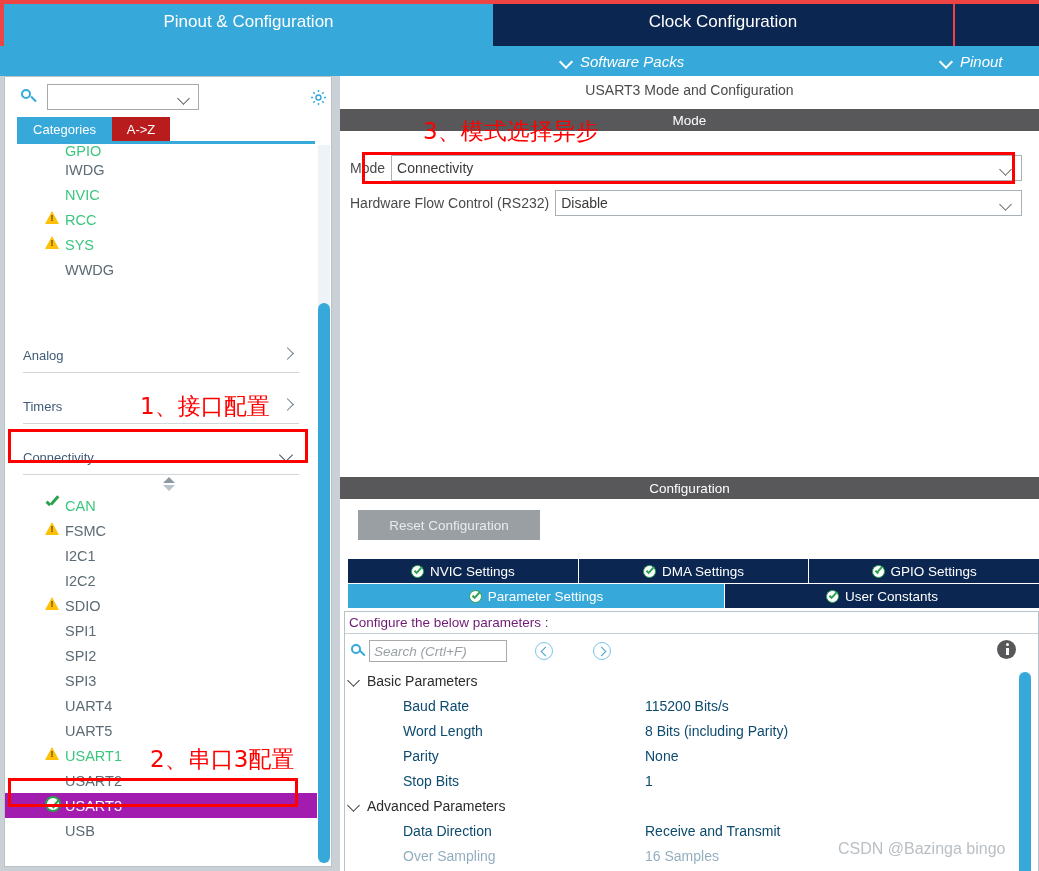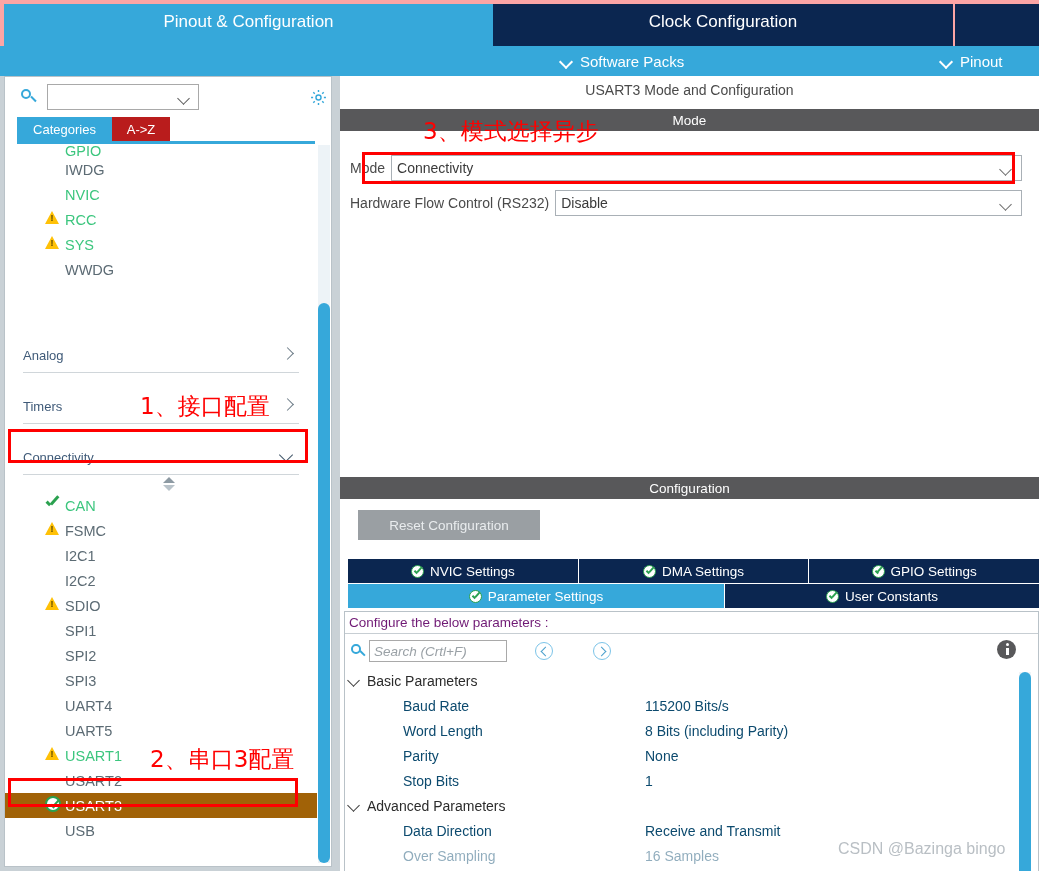--- a/index.html
+++ b/index.html
@@ -8,31 +8,31 @@
     background:#ffffff;
     font-family:"Liberation Sans","DejaVu Sans",sans-serif;
     font-size:13px;
     color:#4a4a4a;
     overflow:hidden;
     position:relative;
   }
   .root{position:relative;width:1039px;height:871px;background:#c9d1d6;}
 
   
-  .topbar{position:absolute;left:0;top:0;width:1039px;height:46px;background:#fca5a5;}
+  .topbar{position:absolute;left:0;top:0;width:1039px;height:46px;background:#ef4444;}
   .maintab{position:absolute;top:4px;height:42px;display:flex;align-items:flex-start;
            justify-content:center;color:#ffffff;font-size:17px;padding-top:8px;box-sizing:border-box;}
   .maintab.sel{background:#36a8da;}
   .maintab.unsel{background:#0b2650;}
   #tab-pinout{left:4px;width:489px;}
   #tab-clock{left:493px;width:460px;}
   #tab-extra{left:955px;width:84px;}
 
   
-  .subbar{position:absolute;left:0;top:46px;width:1039px;height:30px;background:#36a8da;}
+  .subbar{position:absolute;left:0;top:46px;width:1039px;height:30px;background:#36a8da;font-style:italic;}
   .subitem{position:absolute;top:4px;height:22px;color:#ffffff;font-size:15px;display:flex;align-items:center;gap:7px;}
   #sub-softwarepacks{left:560px;}
   #sub-pinout{left:940px;}
   .chev{display:inline-block;width:13px;height:13px;position:relative;}
   .chev::before{content:"";position:absolute;left:1px;top:2px;width:8px;height:8px;
      border-left:2.3px solid #ffffff;border-bottom:2.3px solid #ffffff;transform:rotate(-45deg);}
 
   
   .leftpanel{position:absolute;left:4px;top:76px;width:328px;height:791px;background:#ffffff;
              border:1px solid #b9c2c8;box-sizing:border-box;overflow:hidden;}
@@ -82,21 +82,21 @@
      border-right:1.8px solid #6b7a86;border-top:1.8px solid #6b7a86;transform:rotate(45deg);}
   .grouprow .arrow-d{position:absolute;right:6px;top:10px;width:12px;height:12px;}
   .grouprow .arrow-d::before{content:"";position:absolute;left:0;top:0;width:9px;height:9px;
      border-right:1.9px solid #44586b;border-bottom:1.9px solid #44586b;transform:rotate(45deg);}
   .spinner{position:relative;height:18px;}
   .spinner .up,.spinner .dn{position:absolute;left:158px;width:0;height:0;
      border-left:6px solid transparent;border-right:6px solid transparent;}
   .spinner .up{top:2px;border-bottom:6px solid #8d9aa3;}
   .spinner .dn{top:10px;border-top:6px solid #b9c3ca;}
 
-  .selrow{background:#a16207;}
+  .selrow{background:#a21caf;}
   .selrow .plabel{color:#ffffff !important;}
 
   
   .lscroll-track{position:absolute;left:313px;top:68px;width:12px;height:718px;background:#edf3f7;}
   .lscroll-thumb{position:absolute;left:313px;top:226px;width:12px;height:560px;background:#36a8da;border-radius:6px;}
 
   
   .rightpanel{position:absolute;left:340px;top:76px;width:699px;height:795px;background:#ffffff;}
   .rp-title{position:absolute;left:0;top:6px;width:699px;height:26px;text-align:center;font-size:14px;color:#4a4a4a;}
   .sectionbar{position:absolute;height:22px;background:#58585a;color:#ffffff;font-size:13.5px;

